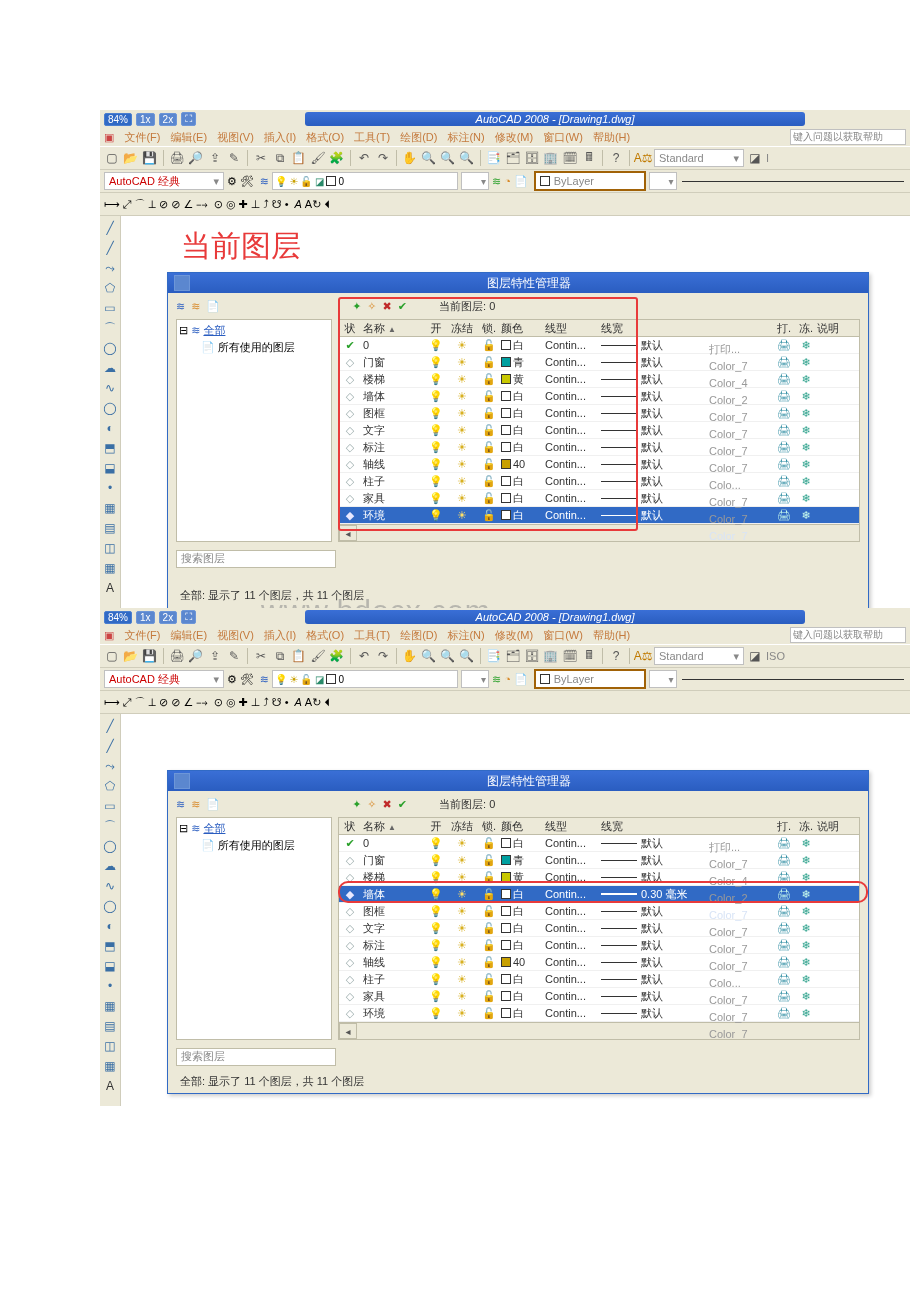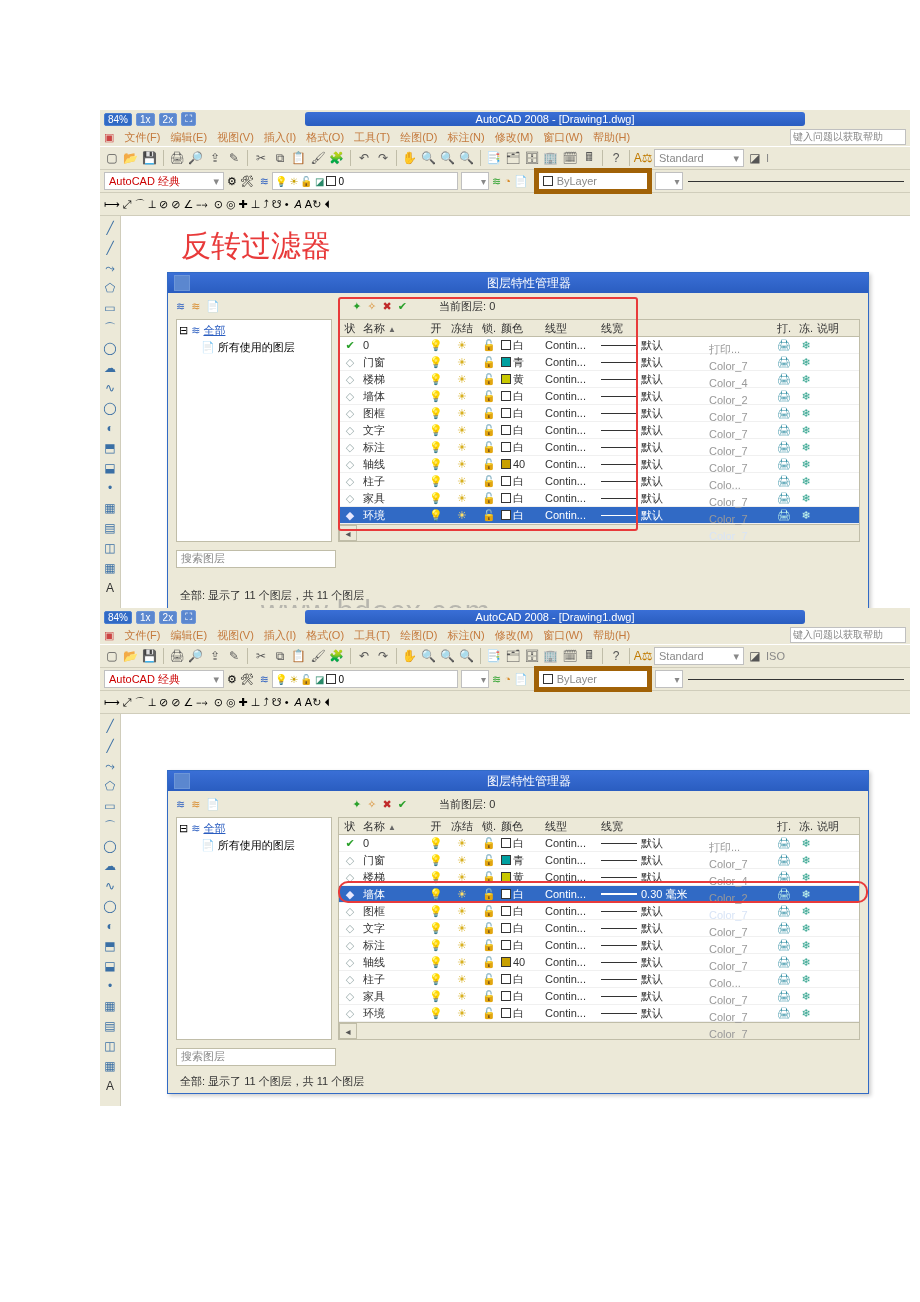--- a/index.html
+++ b/index.html
@@ -58,20 +58,21 @@
   }
   .titlebar-center {
     flex: 1;
     text-align: center;
     background: linear-gradient(#3a6fd6,#2a5dc0);
     border-radius: 3px;
     font-size: 11px;
     padding: 1px 0;
     margin-left: 105px;
     margin-right: 105px;
+    font-style: italic;
   }
   .menubar {
     display: flex;
     align-items: center;
     height: 18px;
     background: #ece9d8;
     padding: 0 4px;
     gap: 10px;
     color: #333;
   }
@@ -366,21 +367,21 @@
     bottom: 4px;
     font-size: 30px;
     color: rgba(140,140,140,0.55);
     font-family: Arial, sans-serif;
     letter-spacing: 1px;
     pointer-events: none;
   }
   .bylayer-combo {
     width: 100px;
     height: 16px;
-    border: 5px solid #a16207;
+    border: 2px solid #a16207;
     background: #fff;
     display: inline-flex;
     align-items: center;
     padding: 0 4px;
     font-size: 11px;
     color: #888;
     gap: 4px;
   }
   .small-combo {
     width: 22px;
@@ -573,21 +574,21 @@
         <span class="sti">⬓</span>
         <span class="sti">•</span>
         <span class="sti">▦</span>
         <span class="sti">▤</span>
         <span class="sti">◫</span>
         <span class="sti">▦</span>
         <span class="sti" style="color:#333;">A</span>
       </div>
 
       <div class="model-area">
-        <div class="annotation-red" style="left:60px;top:10px;font-size:30px;font-weight:normal;">反转过滤器</div>
+        <div class="annotation-red" style="left:60px;top:10px;font-size:30px;font-weight:normal;">当前图层</div>
 
         <div class="dialog" style="left:46px;top:56px;width:700px;">
           <div class="dialog-titlebar">
             <span class="dlg-icon"></span>
             <span class="dlg-title">图层特性管理器</span>
           </div>
           <div class="dialog-toolbar">
             <span class="tbi i-blue">≋</span>
             <span class="tbi i-orange">≋</span>
             <span class="tbi">📄</span>

